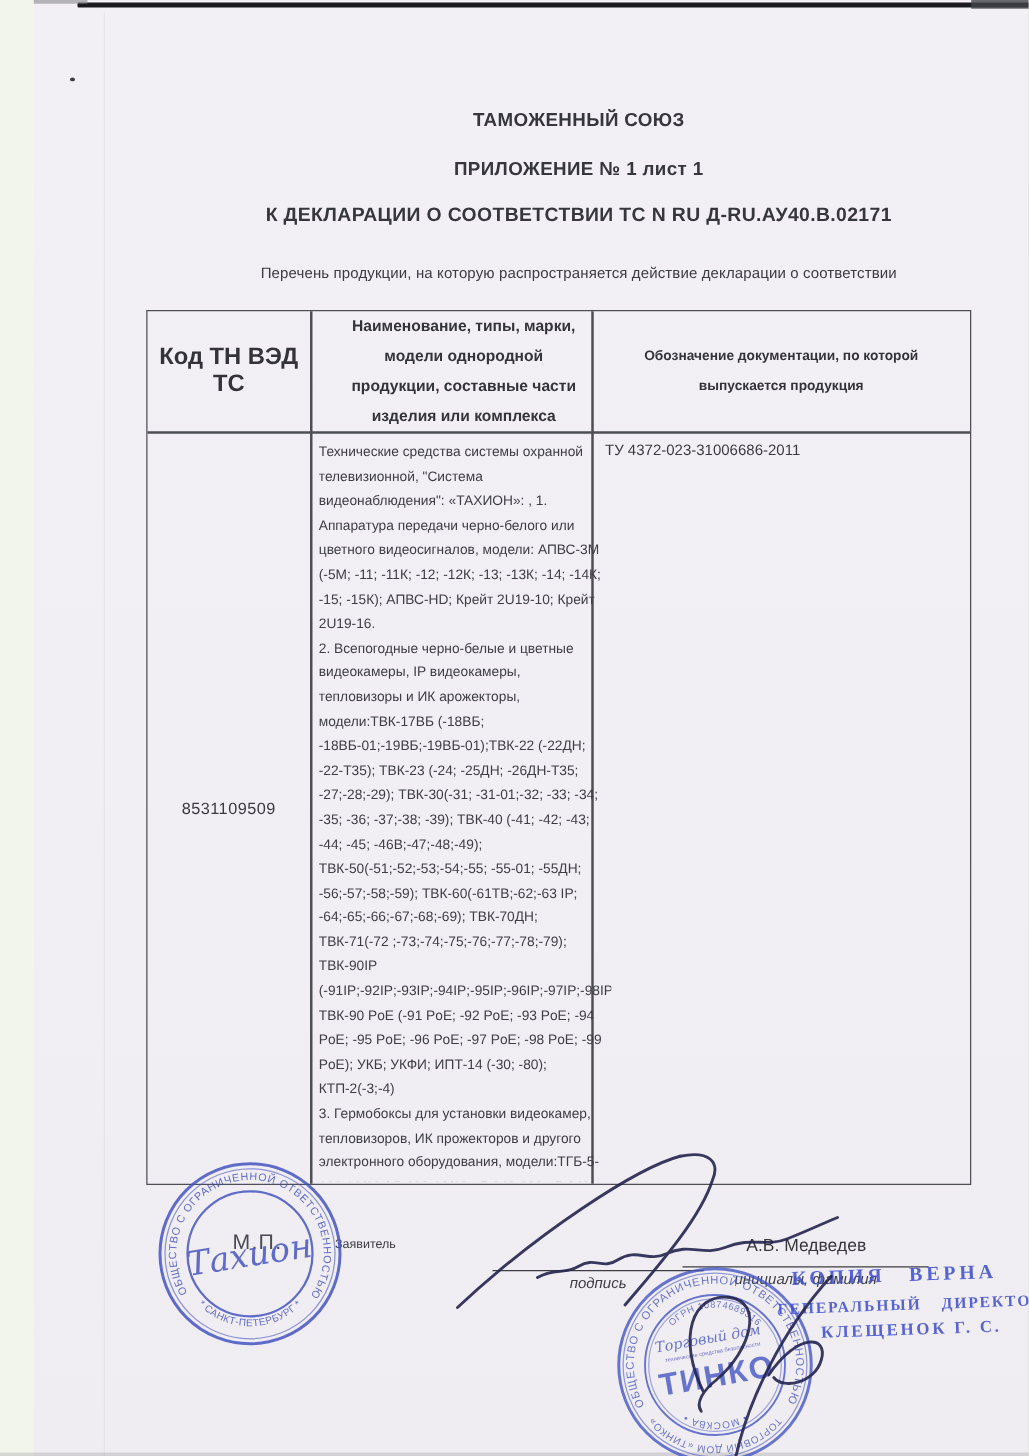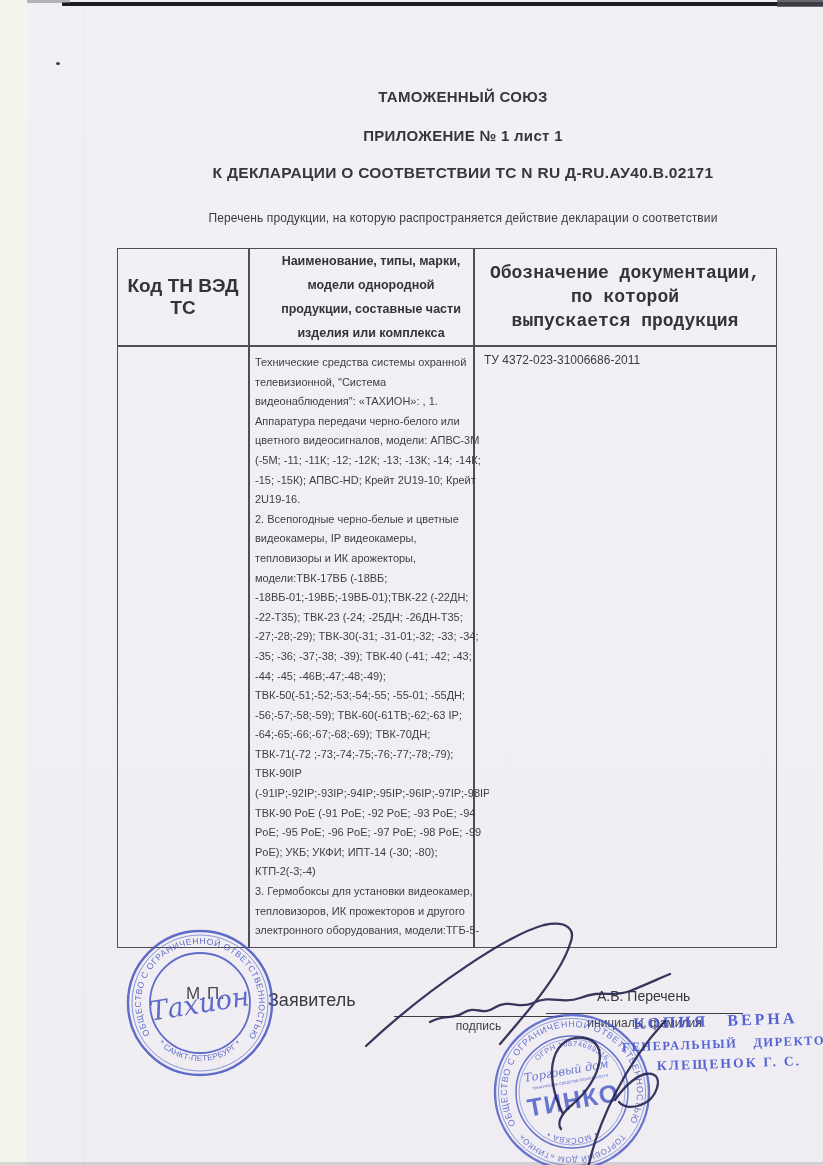--- a/index.html
+++ b/index.html
@@ -26,34 +26,34 @@
 
   
   .doc-table{position:absolute;left:117px;top:248px;width:658px;height:698px;border:1.6px solid #4e4f55;}
   .vline{position:absolute;top:0;bottom:0;width:1.6px;background:#4e4f55;}
   .vl1{left:130px;} .vl2{left:355px;}
   .hdr-line{position:absolute;left:0;right:0;top:96px;height:1.6px;background:#4e4f55;}
   .th{position:absolute;top:0;height:96px;display:flex;align-items:center;justify-content:center;
       text-align:center;font-weight:bold;white-space:pre-line;color:#333439;}
   .th1{left:0;width:130px;font-size:19px;}
   .th2{left:131px;width:244px;font-size:12.5px;line-height:24px;}
-  .th3{left:356px;width:302px;font-size:18px;line-height:24px;font-family:Liberation Mono, monospace;}
+  .th3{left:356px;width:302px;font-size:11px;line-height:24px;}
   .td{position:absolute;top:98px;height:598px;}
   .td1{left:0;width:130px;display:flex;align-items:center;justify-content:center;font-size:13px;letter-spacing:.4px;color:#3a3b41;}
   .td2{left:131px;width:240px;padding:6px 3px 0 6px;box-sizing:border-box;font-size:11px;line-height:19.6px;color:#3d3e45;overflow:hidden;}
   .td2 p{margin:0;white-space:pre-line;}
   .td3{left:356px;width:302px;padding:6px 0 0 10px;box-sizing:border-box;font-size:12px;color:#3a3b41;}
 
   
   .mp{position:absolute;left:186px;top:984px;font-size:17px;color:#4a4b55;letter-spacing:1px;}
-  .applicant{position:absolute;left:268px;top:990px;font-size:18px;color:#3a3b41;text-align:center;}
+  .applicant{position:absolute;left:268px;top:990px;font-size:10px;color:#3a3b41;text-align:center;}
   .sigline{position:absolute;height:0;border-top:1.4px solid #3c3d43;}
   .sl1{left:394px;top:1016px;width:169px;}
   .sl2{left:546px;top:1013px;width:197px;}
-  .sigcap{position:absolute;text-align:center;font-size:12px;color:#3e3f45;}
+  .sigcap{position:absolute;text-align:center;font-size:12px;color:#3e3f45;font-style:italic;}
   .sc1{left:394px;top:1019px;width:169px;}
   .sc2{left:546px;top:1016px;width:197px;}
   .namev{position:absolute;left:597px;top:988px;font-size:14px;color:#35363c;}
 
   
   .stamp{position:absolute;opacity:.84;}
   .stamp-left{left:124px;top:927px;}
   .stamp-right{left:492px;top:1012px;opacity:.8;}
   .copy-mark{position:absolute;left:618px;top:1012px;width:205px;transform:rotate(-2deg);
      font-family:"Liberation Serif",serif;font-weight:bold;color:#4050d0;opacity:.88;}
@@ -84,33 +84,34 @@
     <div class="vline vl1"></div>
     <div class="vline vl2"></div>
     <div class="hdr-line"></div>
     <div class="th th1">Код ТН ВЭД ТС</div>
     <div class="th th2">Наименование, типы, марки,
 модели однородной
 продукции, составные части
 изделия или комплекса</div>
     <div class="th th3">Обозначение документации, по которой
 выпускается продукция</div>
+    <div class="td td1">8531109509</div>
     <div class="td td2">
       <p>Технические средства системы охранной телевизионной,  "Система видеонаблюдения": «ТАХИОН»: , 1. Аппаратура передачи черно-белого или цветного видеосигналов, модели: АПВС-3М (-5М; -11; -11К; -12; -12К; -13; -13К; -14; -14К; -15; -15К); АПВС-HD; Крейт 2U19-10; Крейт 2U19-16.</p>
       <p>2. Всепогодные черно-белые и цветные видеокамеры, IP видеокамеры, тепловизоры и ИК арожекторы, модели:ТВК-17ВБ (-18ВБ; -18ВБ-01;-19ВБ;-19ВБ-01);ТВК-22 (-22ДН; -22-Т35); ТВК-23 (-24; -25ДН; -26ДН-Т35; -27;-28;-29);  ТВК-30(-31; -31-01;-32; -33; -34; -35; -36; -37;-38; -39);  ТВК-40 (-41; -42; -43; -44; -45; -46В;-47;-48;-49); ТВК-50(-51;-52;-53;-54;-55; -55-01; -55ДН; -56;-57;-58;-59); ТВК-60(-61ТВ;-62;-63 IP; -64;-65;-66;-67;-68;-69); ТВК-70ДН; ТВК-71(-72 ;-73;-74;-75;-76;-77;-78;-79); ТВК-90IP (-91IP;-92IP;-93IP;-94IP;-95IP;-96IP;-97IP;-98IP;-99IP); ТВК-90 PoE (-91 PoE; -92 PoE; -93 PoE; -94 PoE; -95 PoE; -96 PoE; -97 PoE; -98 PoE; -99 PoE); УКБ; УКФИ; ИПТ-14 (-30; -80); КТП-2(-3;-4)</p>
       <p>3. Гермобоксы для установки видеокамер, тепловизоров, ИК прожекторов и другого электронного оборудования, модели:ТГБ-5-120-12/12 (-5-180-12/12; -5-240-220; -5-240-12/12; -5-240-220/12;-5-240-24(~24)/12;), ТГБ-7-24/12 (-7-220/12), ТГБ-6ТВ; ТГБ-23ТВ, ТГБ-5 -180ТВ(-5-240ТВ); ТГБ-4Р PoE; ТГБ-7;ТГБ-7ТВ; ТГБ-</p>
     </div>
     <div class="td td3">ТУ 4372-023-31006686-2011</div>
   </div>
 
   <div class="mp">М.П.</div>
   <div class="applicant">Заявитель</div>
   <div class="sigline sl1"></div>
   <div class="sigcap sc1">подпись</div>
-  <div class="namev">А.В. Перечень</div>
+  <div class="namev">А.В. Медведев</div>
   <div class="sigline sl2"></div>
   <div class="sigcap sc2">инициалы, фамилия</div>
 
   <svg class="stamp stamp-left" width="152" height="152" viewBox="0 0 152 152">
     <g fill="none" stroke="#4353c2">
       <circle cx="76" cy="76" r="72" stroke-width="2.4"></circle>
       <circle cx="76" cy="76" r="68" stroke-width="1" opacity=".7"></circle>
       <circle cx="76" cy="76" r="50" stroke-width="1.8"></circle>
     </g>
     <defs>

